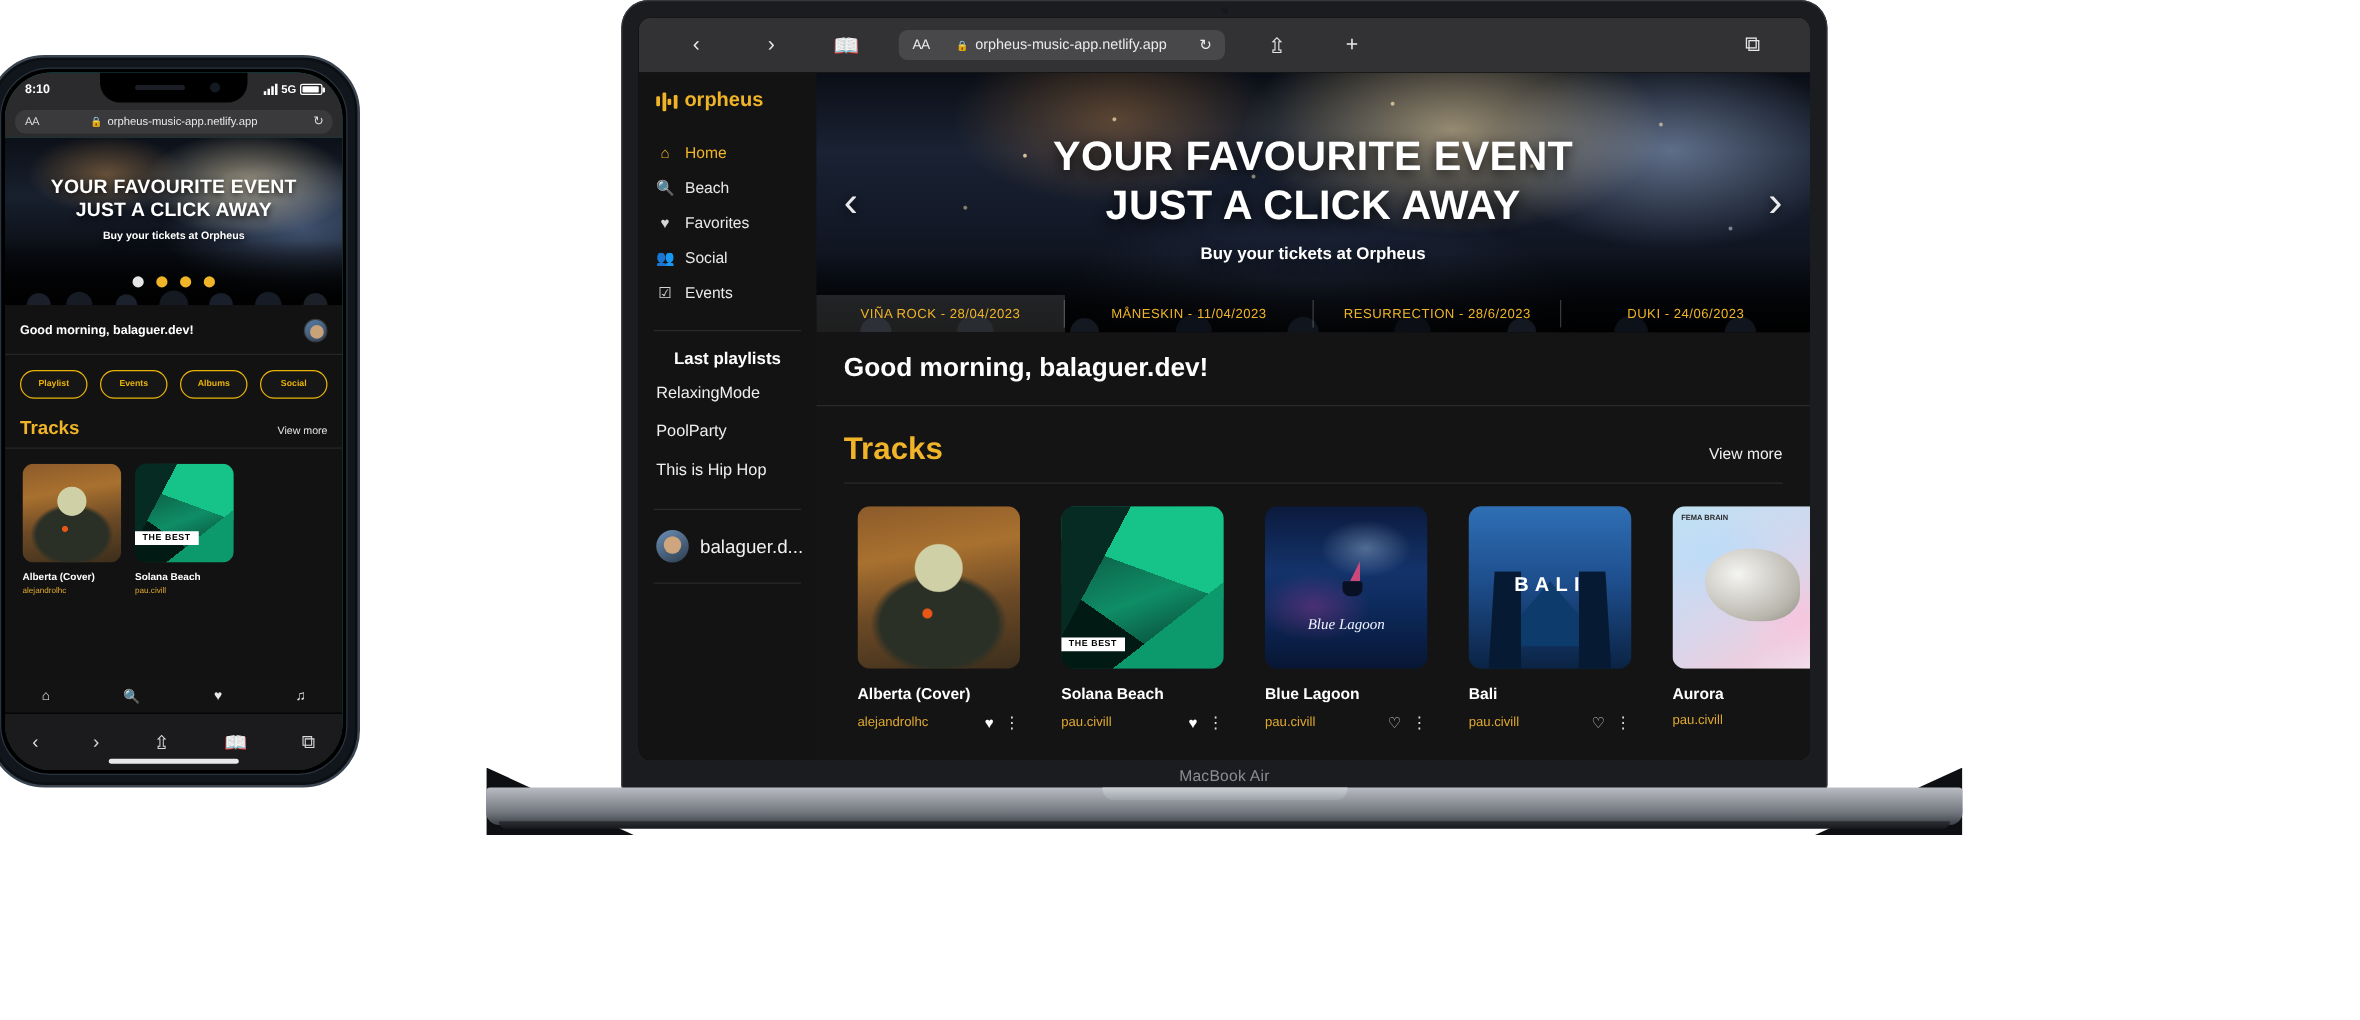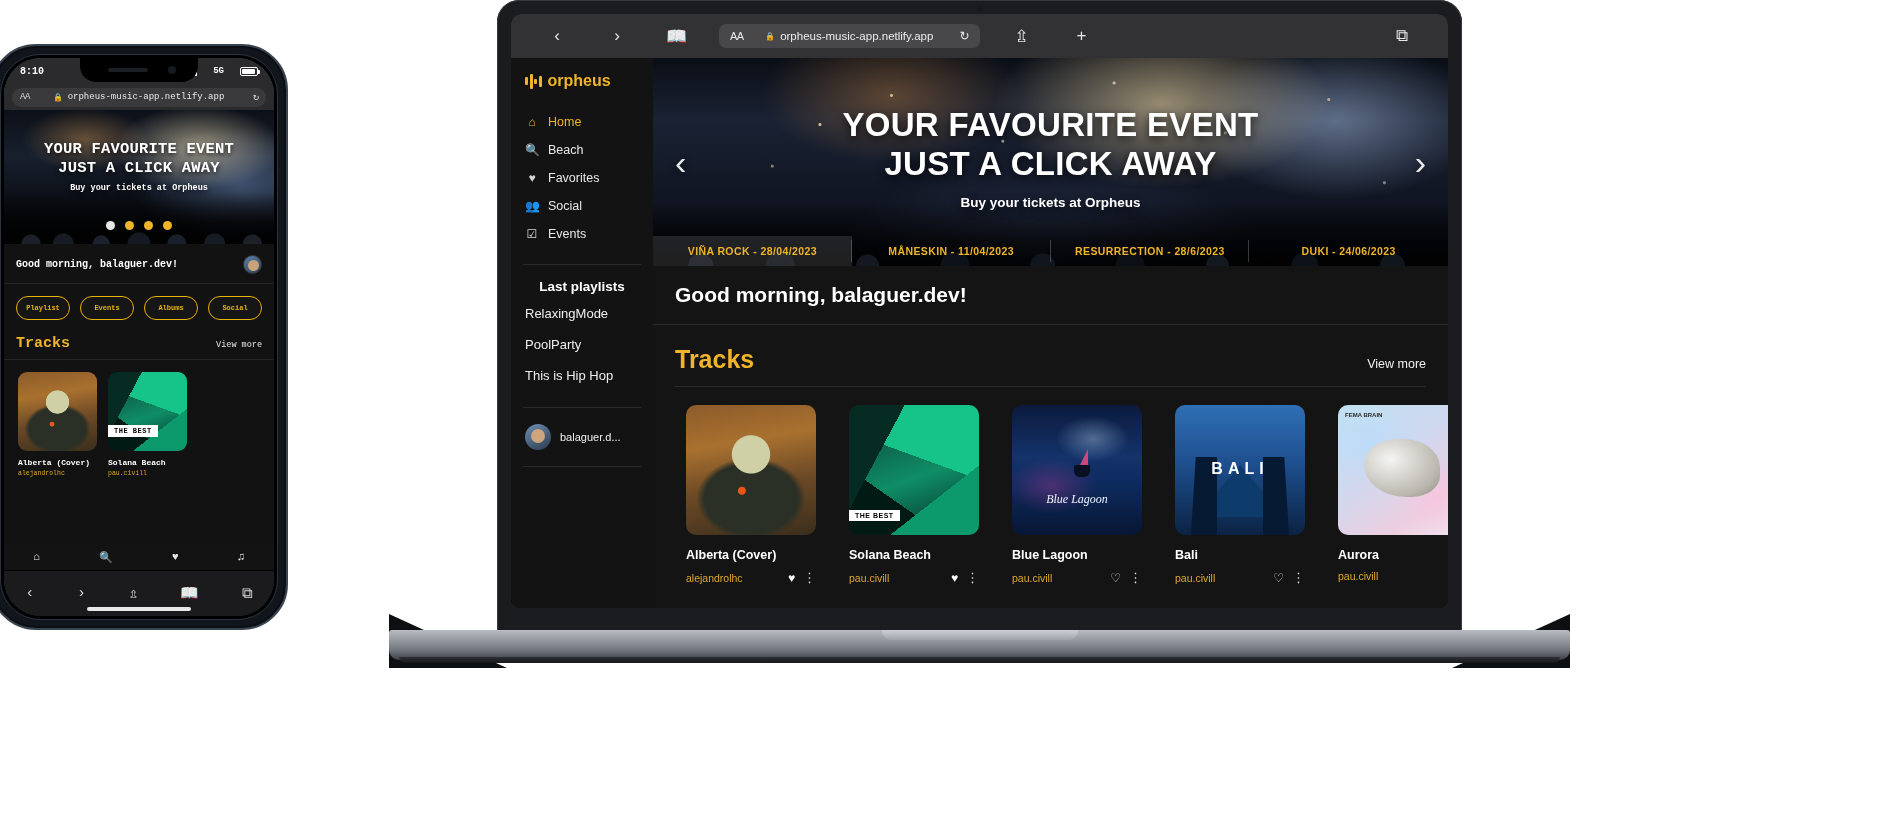--- a/index.html
+++ b/index.html
@@ -22,35 +22,35 @@
     overflow:hidden;
   }
   .phone-frame-inner {
     position:absolute; left:8px; top:8px; right:8px; bottom:8px;
     border-radius:40px; background:#000;
     border:1px solid #2b3440;
     overflow:hidden;
   }
   .phone-screen {
     position:absolute; left:3px; top:3px; right:3px; bottom:3px;
-    border-radius:37px; background:#0f766e; overflow:hidden;font-family:Liberation Mono, monospace;
+    border-radius:37px; background:#0f766e; overflow:hidden;
   }
   .phone-notch {
     position:absolute; left:50%; transform:translateX(-50%); top:0;
     width:118px; height:24px; background:#000; border-radius: 0 0 16px 16px; z-index:20;
   }
   .notch-speaker { position:absolute; left:28px; top:10px; width:40px; height:4px; background:#1b1f25; border-radius:3px;}
   .notch-cam { position:absolute; right:22px; top:8px; width:8px; height:8px; border-radius:50%; background:#131a22;}
   .phone-status {
     position:absolute; top:0; left:0; right:0; height:26px;
     display:flex; align-items:center; justify-content:space-between;
     padding:0 16px; color:#fff; font-size:10px; font-weight:700; z-index:15;
     background:#2b2b2d;
   }
-  .status-right { display:flex; align-items:center; gap:16px; font-size:9px; font-weight:700;}
+  .status-right { display:flex; align-items:center; gap:3px; font-size:9px; font-weight:700;}
   .bars { display:flex; align-items:flex-end; gap:1px; height:9px;}
   .bars i { display:block; width:2px; background:#fff; }
   .bars i:nth-child(1){height:3px;} .bars i:nth-child(2){height:5px;}
   .bars i:nth-child(3){height:7px;} .bars i:nth-child(4){height:9px;}
   .batt { width:18px; height:9px; border:1px solid #fff; border-radius:2px; position:relative;}
   .batt::after{content:""; position:absolute; right:-3px; top:2.5px; width:2px;height:4px;background:#fff;border-radius:0 1px 1px 0;}
   .batt i{ position:absolute; left:1px; top:1px; bottom:1px; width:13px; background:#fff; border-radius:1px;}
 
   .phone-urlbar {
     position:absolute; top:26px; left:0; right:0; height:26px;
@@ -181,21 +181,21 @@
   .nav-item.active { color:#f0b429;}
   .nav-ico { width:14px; text-align:center; font-size:12px; color:#d6d6d6; }
   .nav-item.active .nav-ico { color:#f0b429; }
   .side-div { height:1px; background:#2a2a2a; margin:16px 12px 0;}
   .pl-title { color:#ffffff; font-weight:700; font-size:13.5px; padding:14px 0 4px; text-align:center;}
   .pl-item { color:#efefef; font-size:13px; padding:8px 0 8px 14px;}
   .side-div2 { height:1px; background:#2a2a2a; margin:16px 12px 0;}
   .user { display:flex; align-items:center; gap:9px; padding:16px 0 0 14px;}
   .user-av { width:26px; height:26px; border-radius:50%; background:linear-gradient(150deg,#6d8fb5,#2c3b4d); position:relative; overflow:hidden; flex:0 0 26px;}
   .user-av::after{content:""; position:absolute; left:6px; top:5px; width:14px;height:14px;border-radius:50%; background:#cfa57d;}
-  .user-name { color:#f0f0f0; font-size:11px;}
+  .user-name { color:#f0f0f0; font-size:15px;}
   .side-div3 { height:1px; background:#2a2a2a; margin:16px 12px 0;}
 
   .main { flex:1; background:#141414; display:flex; flex-direction:column; overflow:hidden;}
   .hero { position:relative; height:208px; overflow:hidden; flex:0 0 208px;}
   .hero-bg {
     position:absolute; inset:0;
     background:
       radial-gradient(ellipse 240px 120px at 64% 22%, rgba(255,228,170,.55), transparent 70%),
       radial-gradient(ellipse 200px 110px at 86% 30%, rgba(190,215,255,.42), transparent 72%),
       radial-gradient(ellipse 180px 95px at 30% 18%, rgba(255,168,80,.30), transparent 72%),
@@ -227,21 +227,21 @@
       linear-gradient(180deg, rgba(0,0,0,0), rgba(0,0,0,.75) 65%, rgba(0,0,0,.92));
   }
   .hero-text { position:absolute; left:0; right:0; top:48px; text-align:center; color:#fff;
     text-shadow:0 3px 10px rgba(0,0,0,.85);}
   .hero-l1 { font-size:33px; font-weight:700; line-height:1.18; letter-spacing:.3px;}
   .hero-sub { font-size:13.5px; font-weight:700; margin-top:11px;}
   .hero-arrow { position:absolute; top:50%; transform:translateY(-50%); color:#fff; font-size:34px; opacity:.9; text-shadow:0 2px 8px rgba(0,0,0,.8);}
   .hero-arrow.l { left:22px;} .hero-arrow.r { right:22px;}
   .hero-events { position:absolute; left:0; right:0; bottom:0; height:30px; display:flex; }
   .ev { flex:1; display:flex; align-items:center; justify-content:center;
-        color:#f0b429; font-size:10.5px; font-weight:700; letter-spacing:.4px; position:relative;text-align:center;}
+        color:#f0b429; font-size:10.5px; font-weight:400; letter-spacing:.4px; position:relative;text-align:center;}
   .ev:nth-child(1){ background:rgba(255,255,255,.12);}
   .ev:not(:last-child)::after{ content:""; position:absolute; right:0; top:4px; bottom:4px; width:1px; background:rgba(255,255,255,.22);}
 
   .greet { padding:17px 22px; border-bottom:1px solid #2a2a2a; }
   .greet-t { color:#fff; font-size:21px; font-weight:700;}
   .sect { display:flex; align-items:baseline; justify-content:space-between; padding:20px 22px 12px;}
   .sect-t { color:#f0b429; font-size:25px; font-weight:700;}
   .sect-more { color:#f0f0f0; font-size:12.5px;}
   .sect-rule { height:1px; background:#2a2a2a; margin:0 22px;}
   .tracks { display:flex; gap:22px; padding:18px 0 0 22px; overflow:hidden;}
@@ -405,20 +405,21 @@
       </div>
     </div>
   </div>
 
   <div class="mac-wrap">
     <div class="mac-shadow-l"></div>
     <div class="mac-shadow-r"></div>
 
     <div class="mac-lid">
       <span class="mac-cam"></span>
+      <div class="mac-chinlabel">MacBook Air</div>
 
       <div class="mac-bezel">
         <div class="safari">
 
           <div class="safari-top">
             <span class="s-btn">‹</span>
             <span class="s-btn">›</span>
             <span class="s-btn">📖</span>
             <div class="s-url">
               <span class="aa">AA</span>

